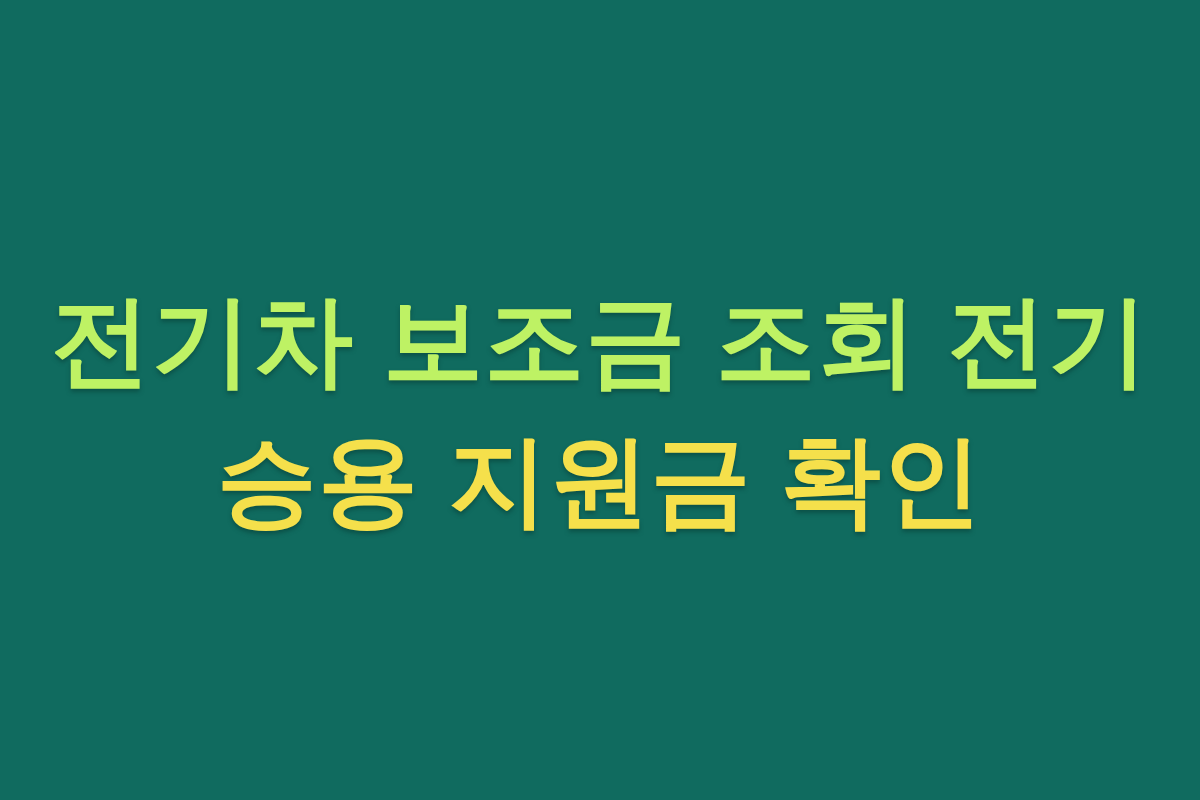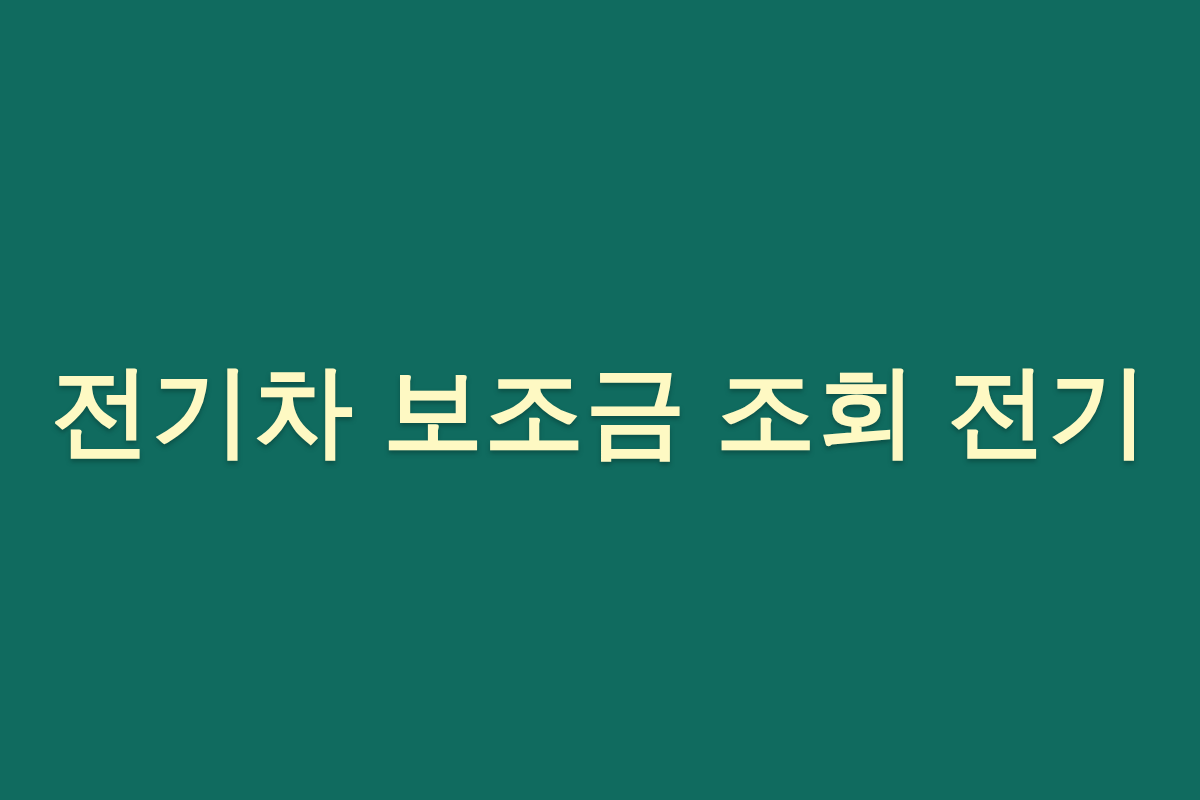--- a/index.html
+++ b/index.html
@@ -62,18 +62,19 @@
     font-size: 100px;
   }
 </style>
 </head>
 <body>
 
 <div id="thumbnail-canvas" style="background-color: rgb(16, 107, 95); width: 1200px; height: 800px;">
 
   <div id="headline-block">
 
-    <span class="headline-line line-1" style="color: #fef9c3;">전기차 보조금 조회 전기</span>
+    <span class="headline-line line-1" style="color: #bef264;">전기차 보조금 조회 전기</span>
 
+    <span class="headline-line line-2" style="color: rgb(245, 224, 75);">승용 지원금 확인</span>
 
   </div>
 
 </div>
 
 </body></html>

